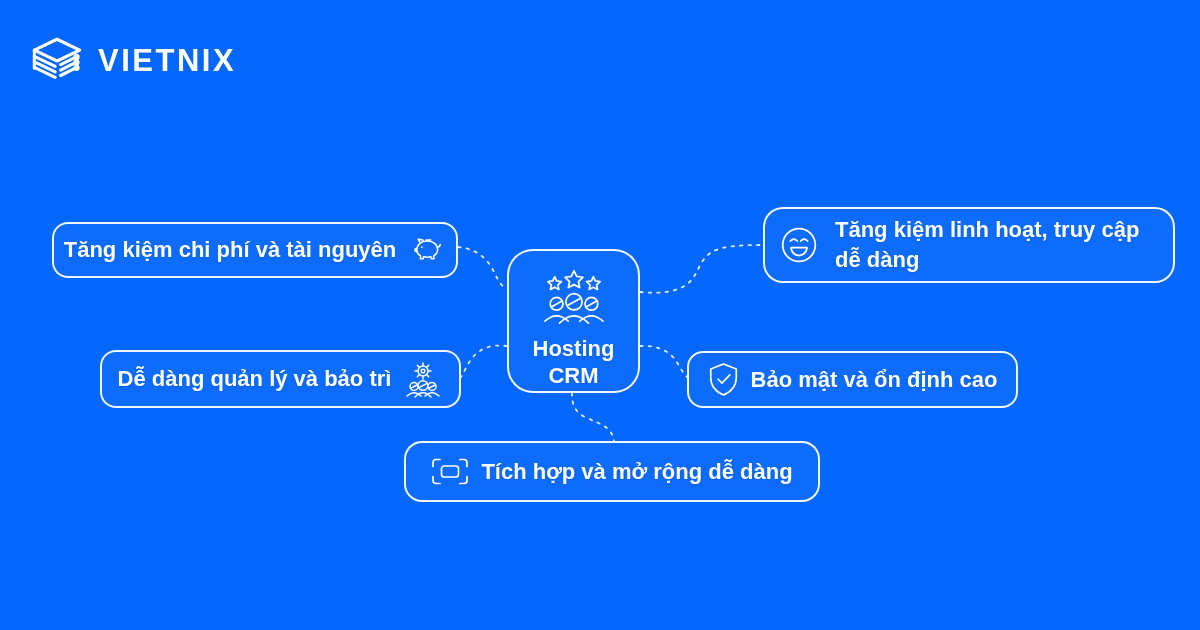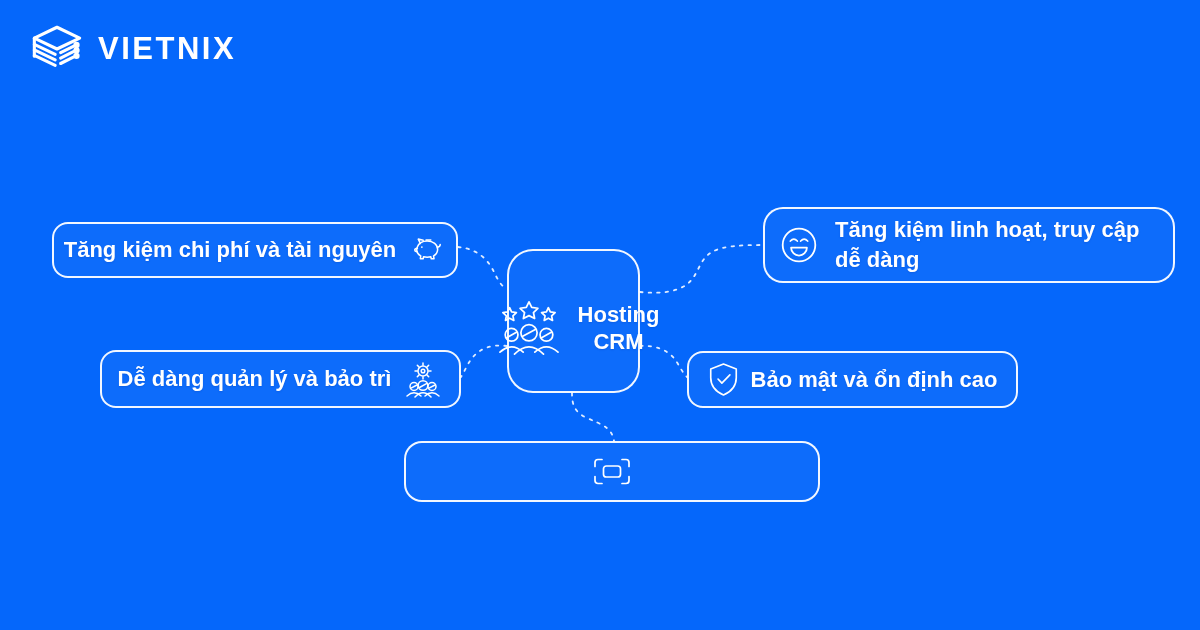--- a/index.html
+++ b/index.html
@@ -8,21 +8,21 @@
     --txt:#FFFFFF;
   }
   *{margin:0;padding:0;box-sizing:border-box;}
   html,body{width:1200px;height:630px;}
   body{font-family:"Liberation Sans","DejaVu Sans",sans-serif;}
   .canvas{
     position:relative;width:1200px;height:630px;overflow:hidden;
     background:var(--bg);color:var(--txt);
   }
   
-  .header{position:absolute;left:0;top:4px;width:100%;height:90px;text-decoration:underline;}
+  .header{position:absolute;left:0;top:16px;width:100%;height:90px;text-decoration:underline;}
   .brand{position:absolute;left:28px;top:16px;display:flex;align-items:center;gap:12px;}
   .brand svg{display:block;}
   .brand-name{font-size:31px;font-weight:bold;letter-spacing:2.5px;}
   .site{position:absolute;right:28px;top:30px;display:flex;align-items:center;gap:14px;}
   .globe-wrap{width:38px;height:38px;border-radius:50%;background:#fff;display:flex;align-items:center;justify-content:center;}
   .site-url{font-size:27px;font-weight:400;letter-spacing:0.5px;}
   
   .title{
     position:absolute;left:0;top:122px;width:100%;text-align:center;
     font-size:36px;font-weight:bold;letter-spacing:0px;white-space:pre;
@@ -41,21 +41,21 @@
   }
   .box .icon{flex:0 0 auto;display:block;}
   .box-cost{left:52px;top:222px;width:406px;height:56px;}
   .box-flex{left:763px;top:207px;width:412px;height:76px;border-radius:20px;justify-content:flex-start;padding-left:14px;gap:16px;}
   .box-flex .label{width:334px;line-height:30px;}
   .box-manage{left:100px;top:350px;width:361px;height:58px;}
   .box-secure{left:687px;top:351px;width:331px;height:57px;}
   .box-integrate{left:404px;top:441px;width:416px;height:61px;border-radius:18px;}
   .box-center{
     left:507px;top:249px;width:133px;height:144px;border-radius:26px;
-    flex-direction:row;gap:8px;padding-top:14px;
+    flex-direction:column;gap:8px;padding-top:14px;
   }
   .center-label{text-align:center;font-size:22px;line-height:27px;font-weight:bold;}
   .center-label span{display:block;}
 </style>
 </head>
 <body>
 
 <div class="canvas">
 
   <svg class="connectors" viewBox="0 0 1200 630">
@@ -163,15 +163,16 @@
   </div>
 
   <div class="box box-integrate">
     <svg class="icon" width="38" height="29" viewBox="0 0 38 28" fill="none" stroke="#fff" stroke-width="1.7" stroke-linecap="round" stroke-linejoin="round">
       <path d="M2 9 V5 q0-3 3-3 h4"></path>
       <path d="M29 2 h4 q3 0 3 3 v4"></path>
       <path d="M36 19 v4 q0 3-3 3 h-4"></path>
       <path d="M9 26 H5 q-3 0-3-3 v-4"></path>
       <rect x="10.5" y="8.5" width="17" height="11" rx="2.8"></rect>
     </svg>
+    <span class="label">Tích hợp và mở rộng dễ dàng</span>
   </div>
 
 </div>
 
 </body></html>

